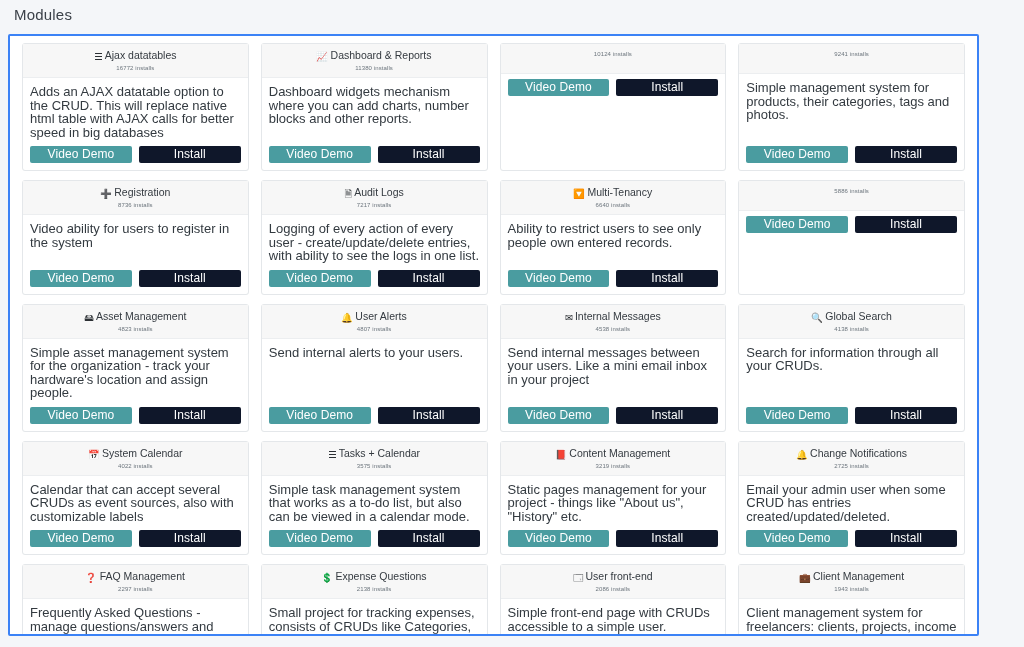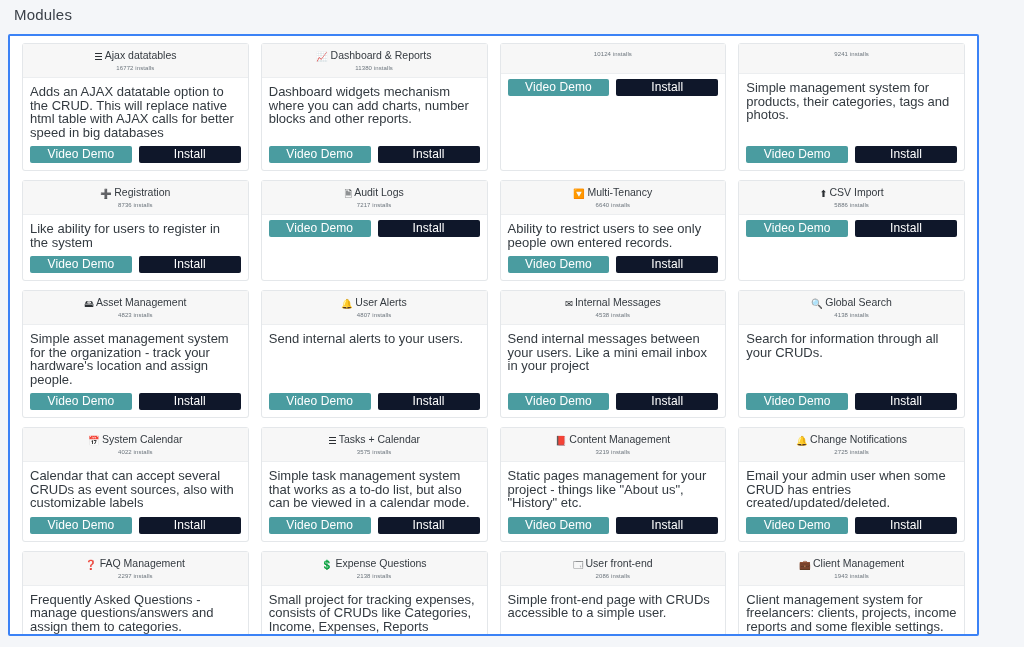--- a/index.html
+++ b/index.html
@@ -178,34 +178,37 @@
             </div>
           </div>
         </div>
         <div class="col">
           <div class="card">
             <div class="card-head">
               <div class="card-title"><span class="ticon">➕</span><span>Registration</span></div>
               <div class="card-installs">8736 installs</div>
             </div>
             <div class="card-body">
-              <div class="card-desc">Like ability for users to register in the system</div>
+              <div class="card-desc">Video ability for users to register in the system</div>
             </div>
             <div class="card-actions">
               <button class="btn btn-demo">Video Demo</button>
               <button class="btn btn-install">Install</button>
             </div>
           </div>
         </div>
         <div class="col">
           <div class="card">
             <div class="card-head">
               <div class="card-title"><span class="ticon">🗎</span><span>Audit Logs</span></div>
               <div class="card-installs">7217 installs</div>
             </div>
+            <div class="card-body">
+              <div class="card-desc">Logging of every action of every user - create/update/delete entries, with ability to see the logs in one list.</div>
+            </div>
             <div class="card-actions">
               <button class="btn btn-demo">Video Demo</button>
               <button class="btn btn-install">Install</button>
             </div>
           </div>
         </div>
         <div class="col">
           <div class="card">
             <div class="card-head">
               <div class="card-title"><span class="ticon">🔽</span><span>Multi-Tenancy</span></div>
@@ -216,21 +219,20 @@
             </div>
             <div class="card-actions">
               <button class="btn btn-demo">Video Demo</button>
               <button class="btn btn-install">Install</button>
             </div>
           </div>
         </div>
         <div class="col">
           <div class="card">
             <div class="card-head">
-              <div class="card-title"><span class="ticon">⬆</span><span>CSV Import</span></div>
               <div class="card-installs">5886 installs</div>
             </div>
             <div class="card-actions">
               <button class="btn btn-demo">Video Demo</button>
               <button class="btn btn-install">Install</button>
             </div>
           </div>
         </div>
         <div class="col">
           <div class="card">

